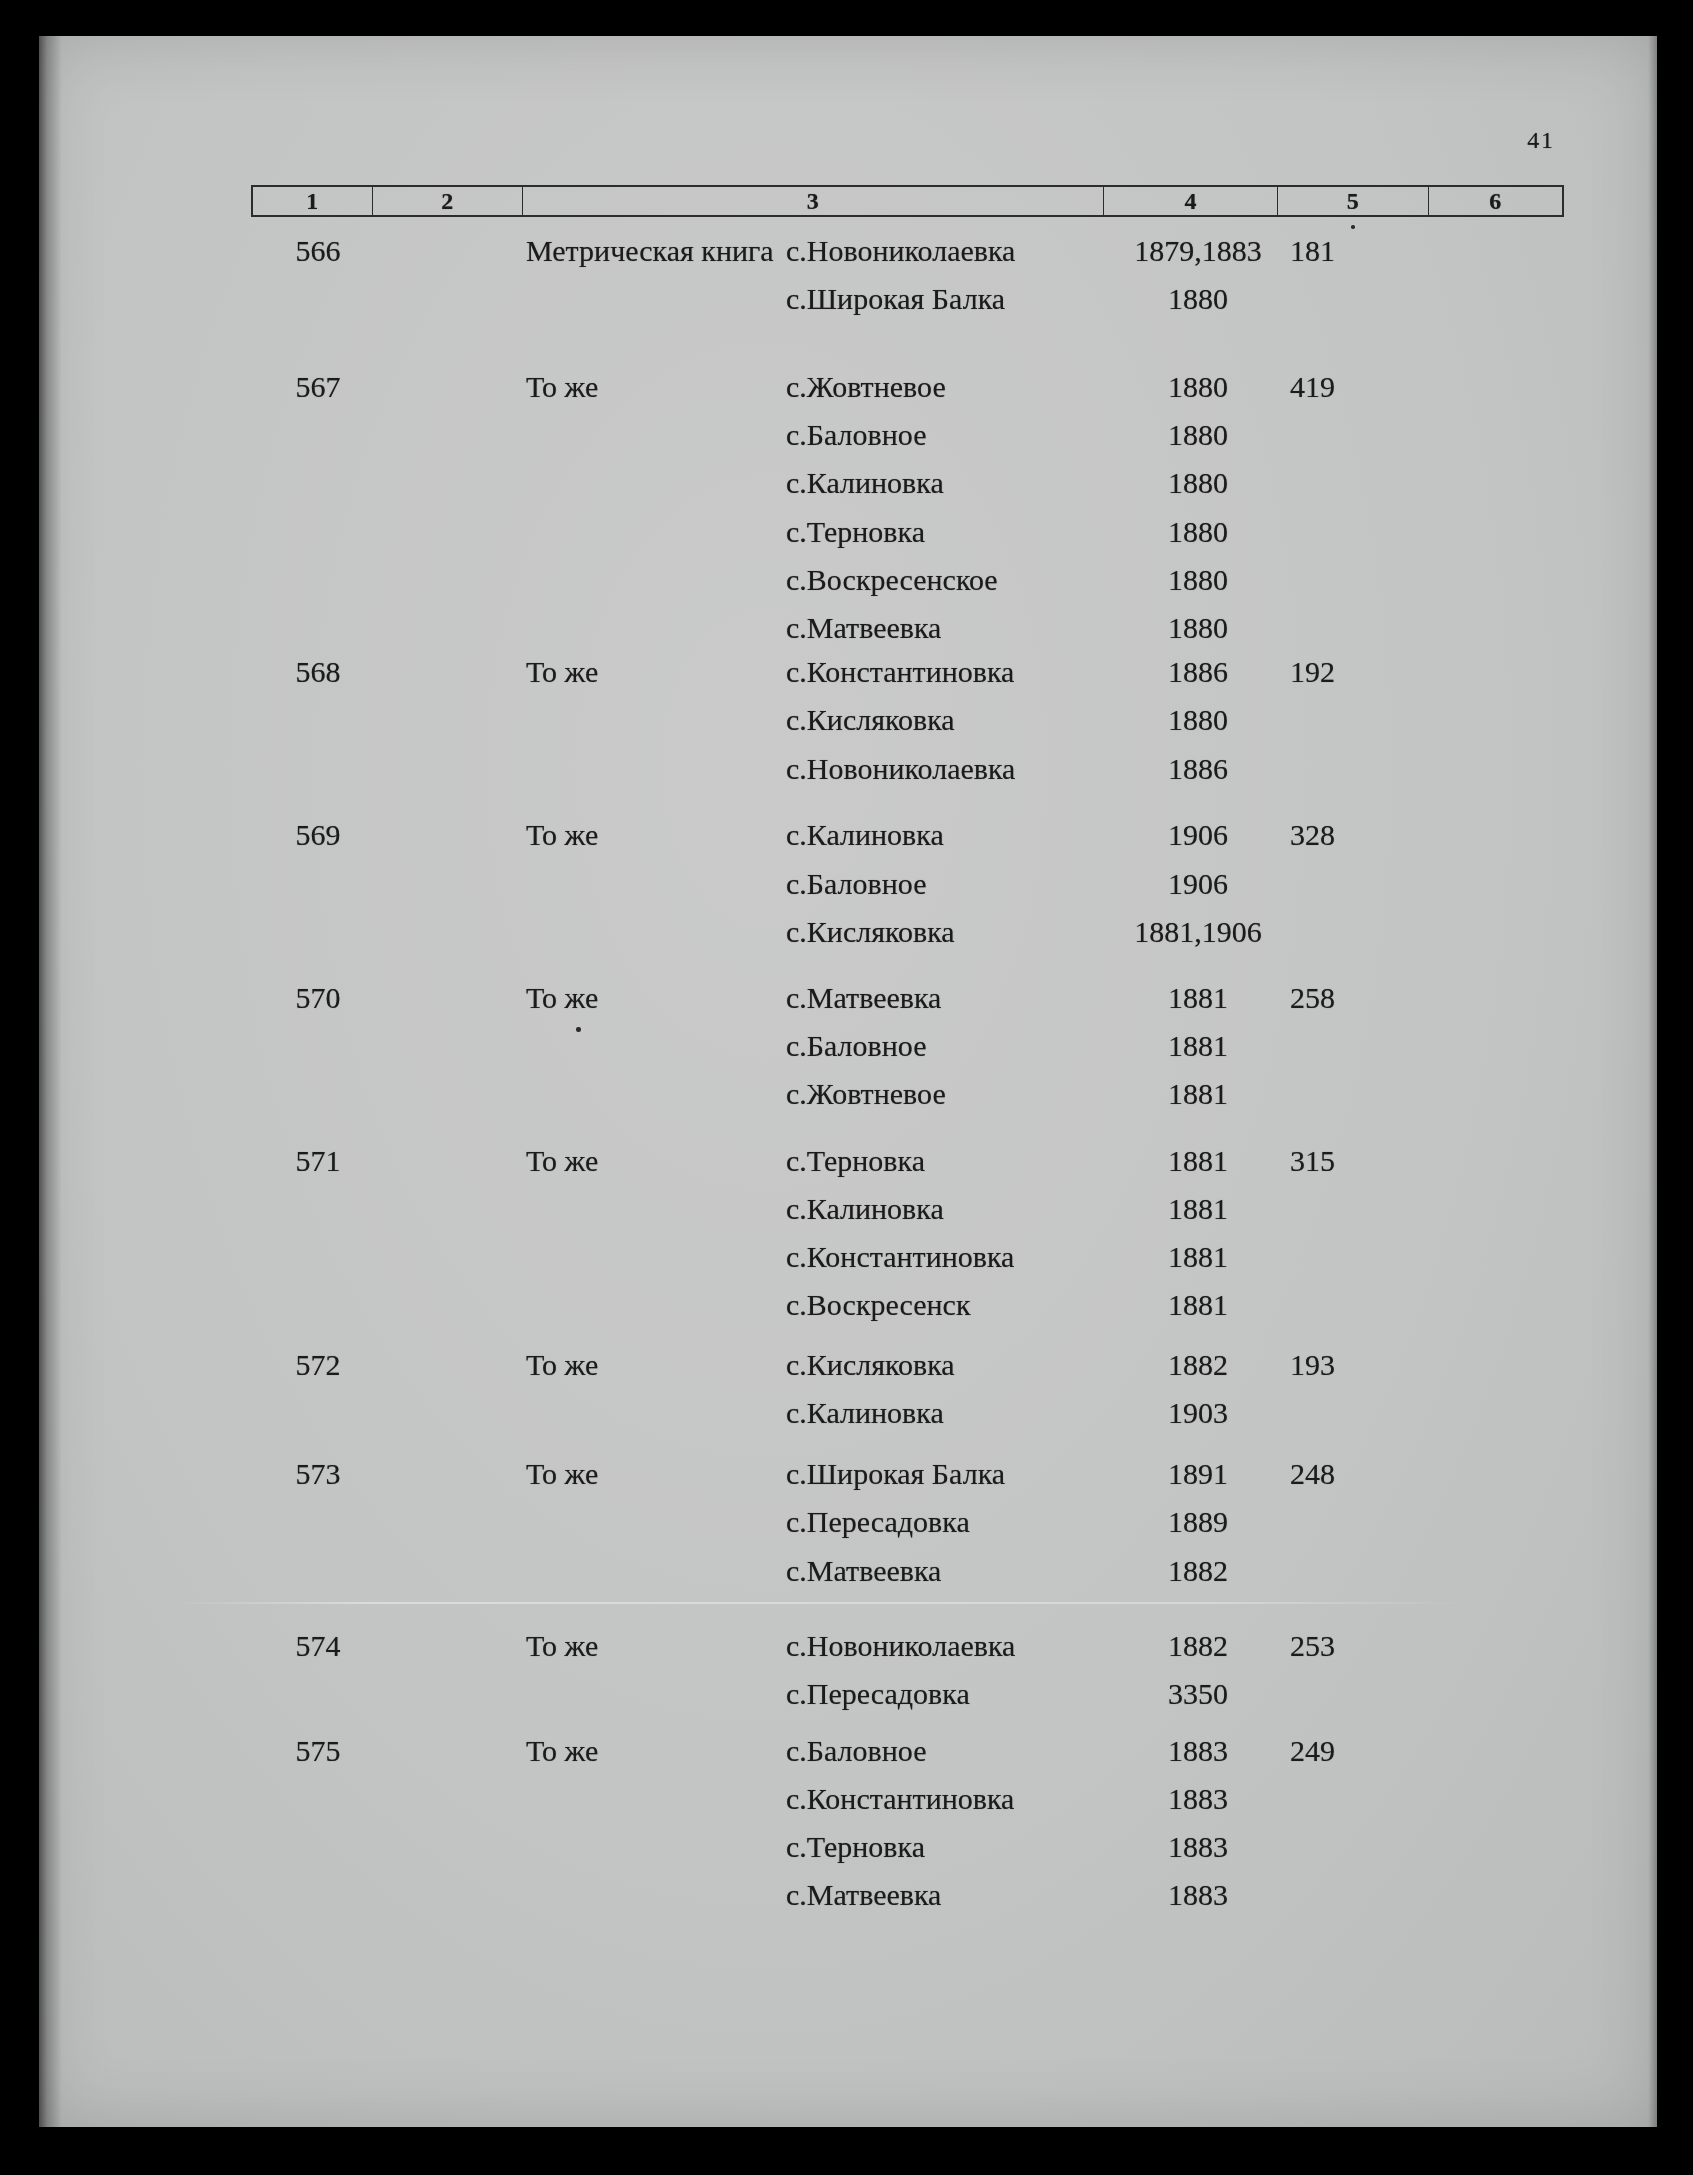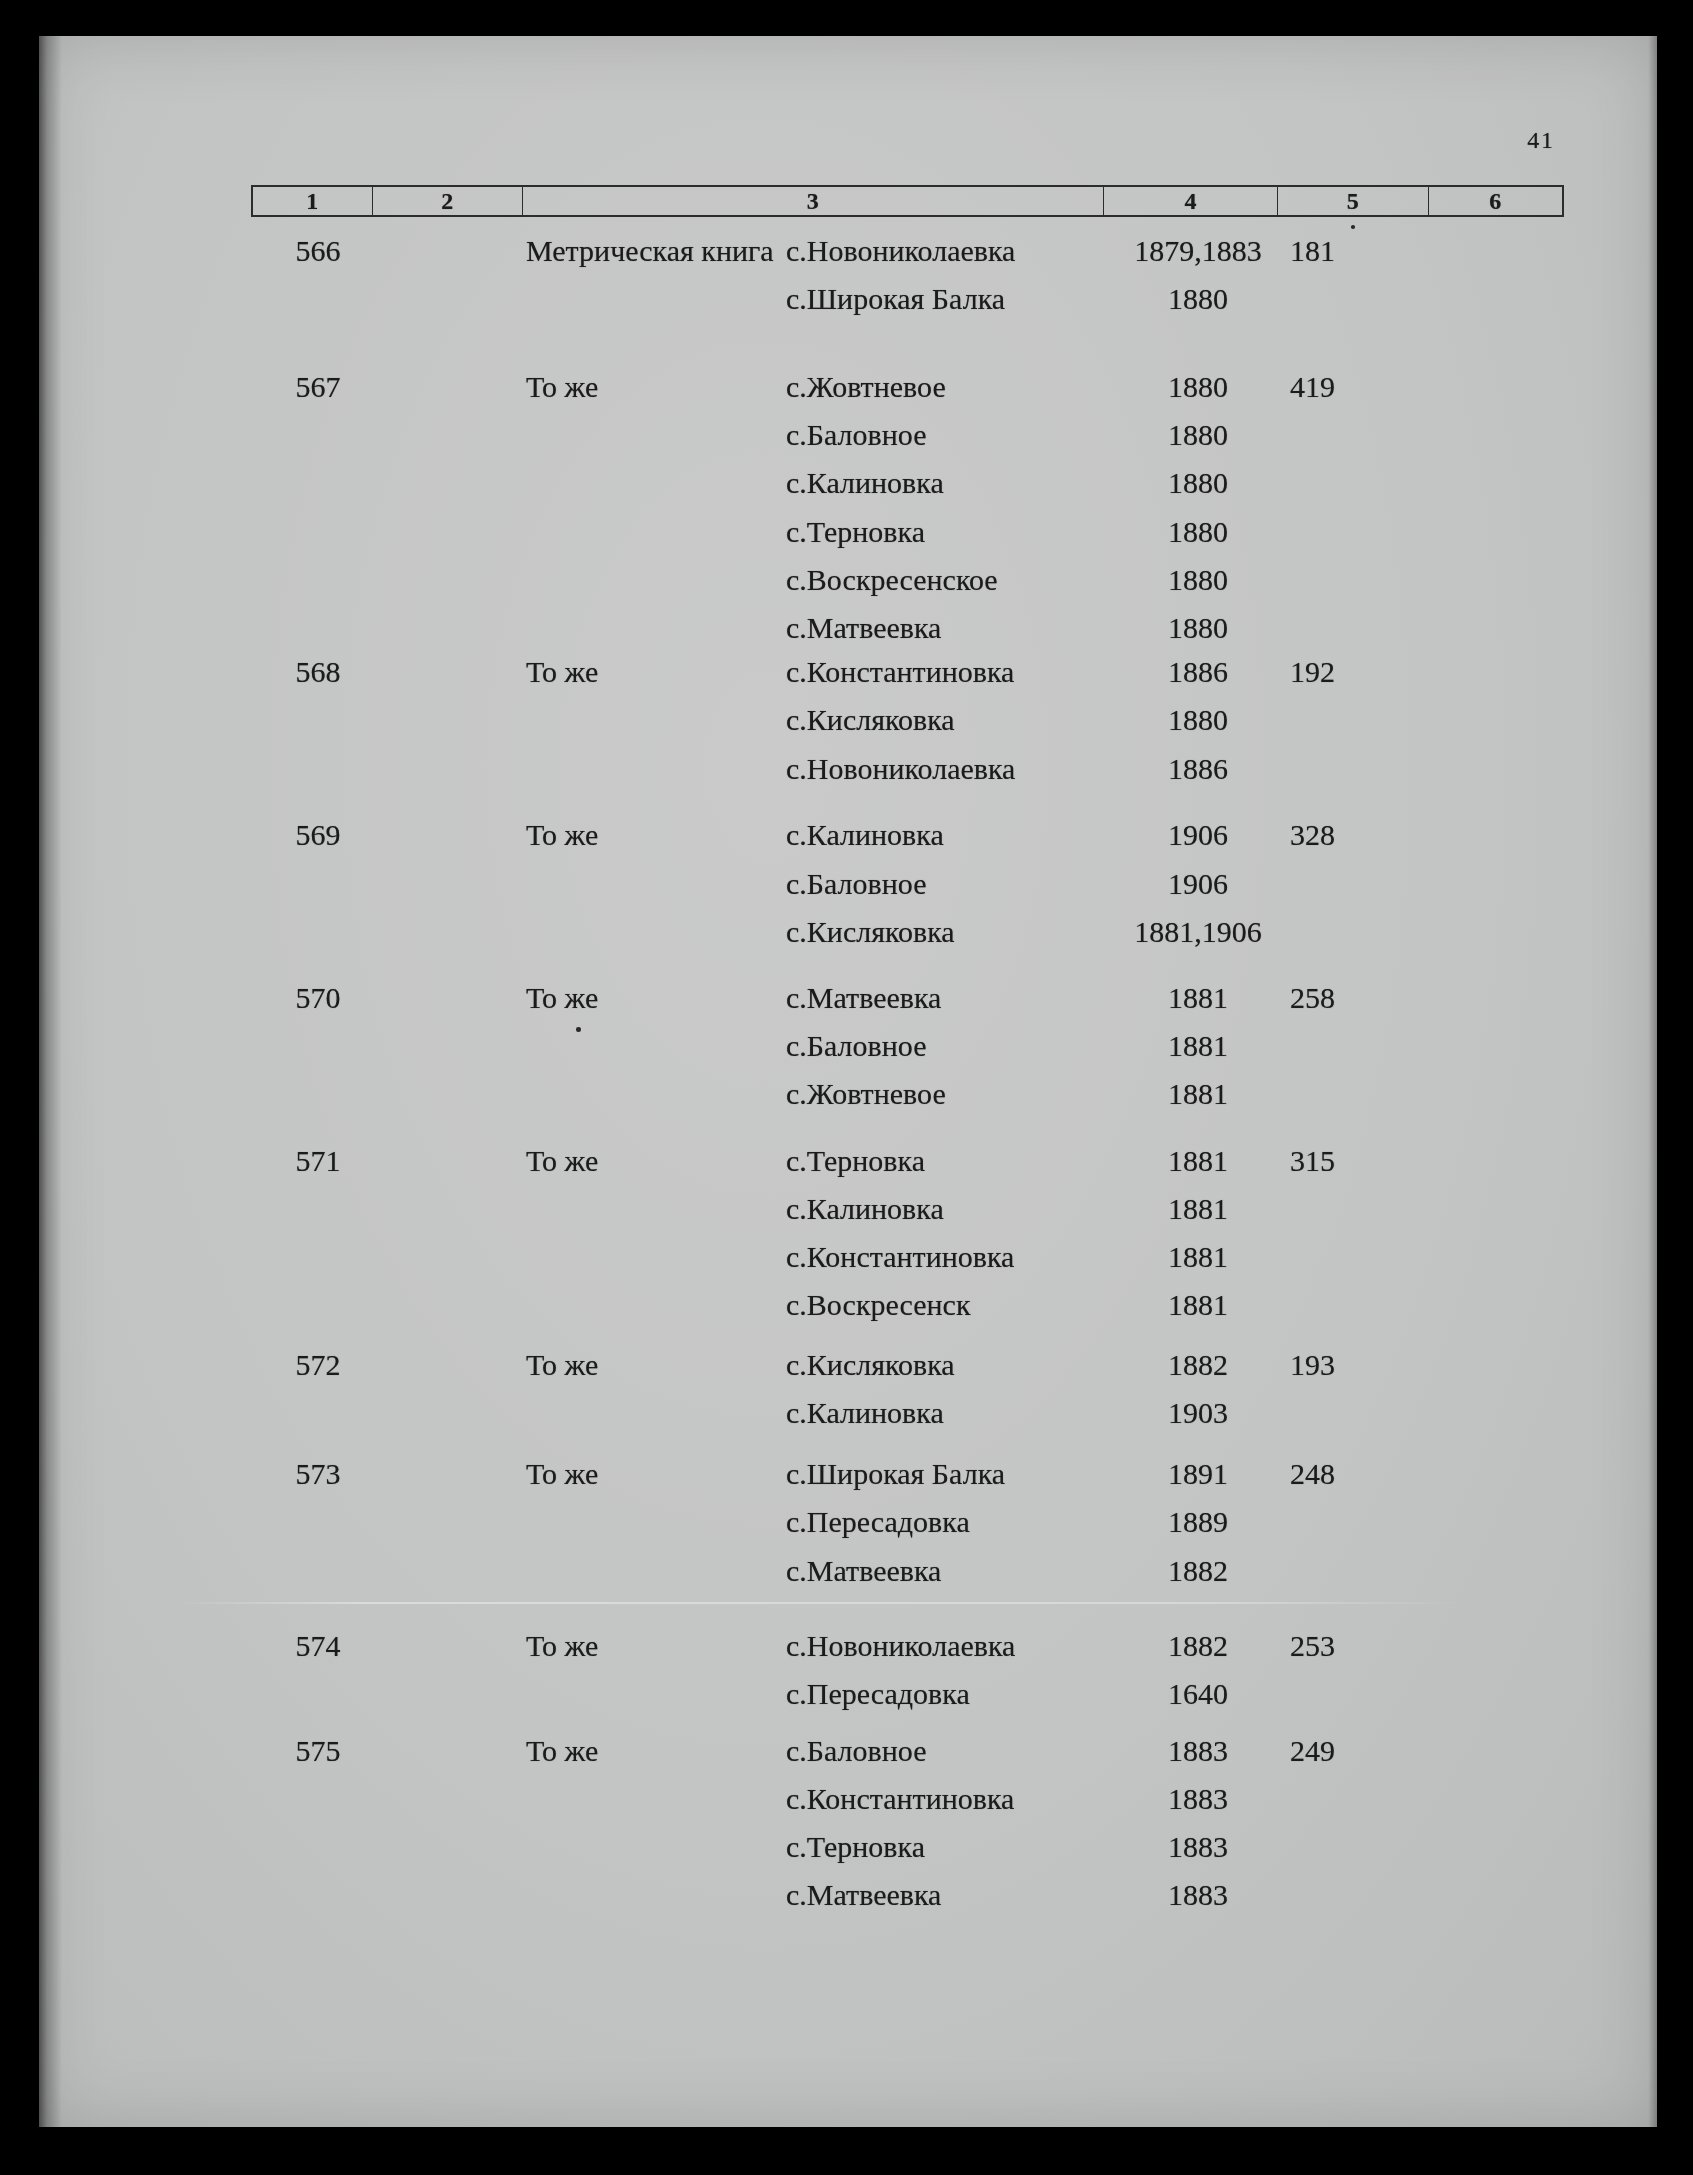--- a/index.html
+++ b/index.html
@@ -207,21 +207,21 @@
       </div>
       <div class="line" style="top: 1593px;">
         <span class="rec-number">574</span>
         <span class="rec-descriptor">То же</span>
         <span class="village-name">с.Новониколаевка</span>
         <span class="years-value">1882</span>
         <span class="pages-count">253</span>
       </div>
       <div class="line" style="top: 1641px;">
         <span class="village-name">с.Пересадовка</span>
-        <span class="years-value">1640</span>
+        <span class="years-value">3350</span>
       </div>
       <div class="line" style="top: 1698px;">
         <span class="rec-number">575</span>
         <span class="rec-descriptor">То же</span>
         <span class="village-name">с.Баловное</span>
         <span class="years-value">1883</span>
         <span class="pages-count">249</span>
       </div>
       <div class="line" style="top: 1746px;">
         <span class="village-name">с.Константиновка</span>

